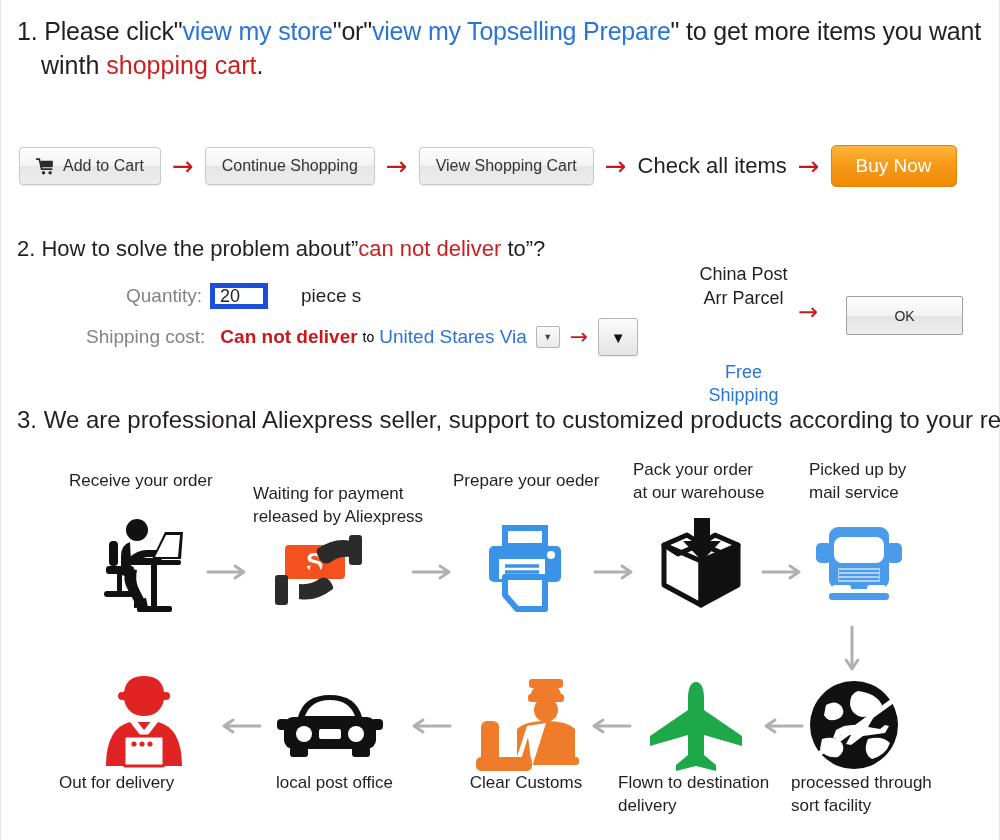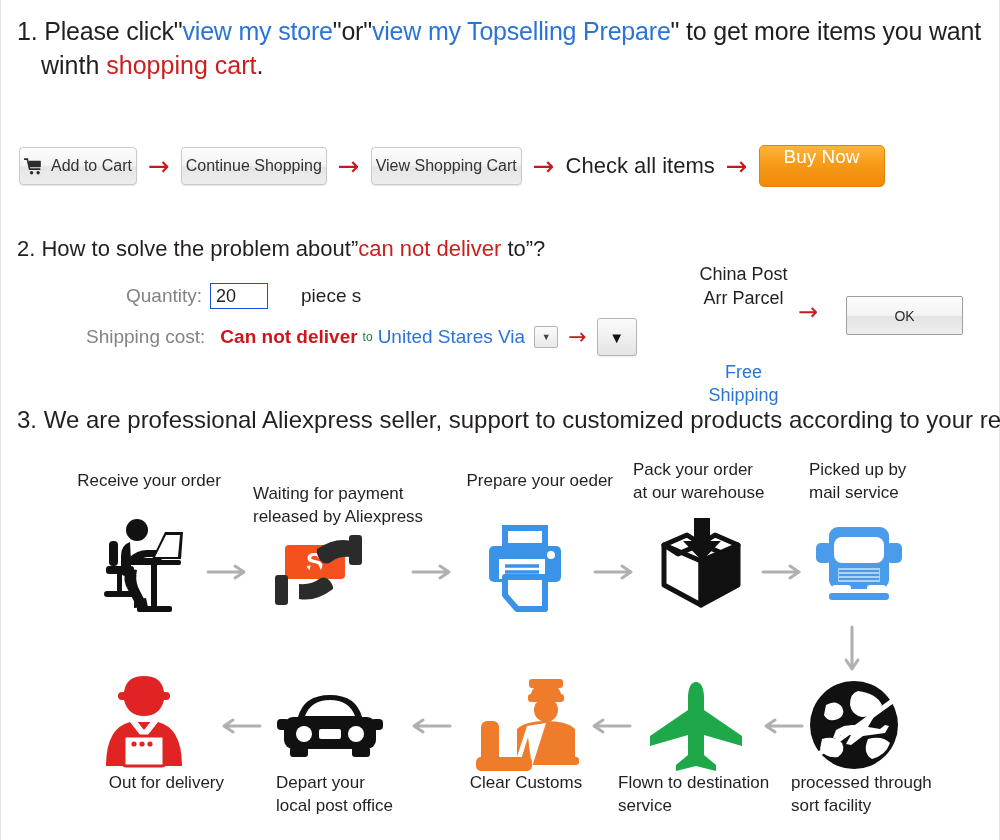--- a/index.html
+++ b/index.html
@@ -61,21 +61,21 @@
     display: flex;
     align-items: center;
     height: 42px;
   }
   .gbtn {
     height: 38px;
     box-sizing: border-box;
     display: inline-flex;
     align-items: center;
     justify-content: center;
-    padding: 0 4px;
+    padding: 0 16px;
     border: 1px solid #c9c9c9;
     border-radius: 4px;
     background: linear-gradient(to bottom, #fdfdfd 0%, #f3f3f3 48%, #e6e6e6 52%, #ededed 100%);
     box-shadow: 0 1px 1px rgba(0,0,0,0.10), inset 0 1px 0 #ffffff;
     font-size: 16px;
     color: #333333;
     white-space: nowrap;
   }
   .gbtn .cart-ico {
     margin-right: 8px;
@@ -91,21 +91,21 @@
   }
   .plain-text-step {
     font-size: 22px;
     color: #231f20;
     white-space: nowrap;
   }
   .buy-now {
     height: 40px;
     padding: 0 24px;
     display: inline-flex;
-    align-items: flex-start;
+    align-items: center;
     justify-content: center;
     border-radius: 5px;
     background: linear-gradient(to bottom, #fcb53b 0%, #f79a1a 45%, #f08b06 100%);
     color: #ffffff;
     font-size: 19px;
     border: 1px solid #e08400;
     white-space: nowrap;
   }
 
   
@@ -124,21 +124,21 @@
     align-items: center;
   }
   .lbl-grey {
     color: #838383;
     font-size: 19px;
   }
   .qty-input {
     width: 58px;
     height: 26px;
     margin-left: 8px;
-    border: 1px solid #1d4ed8;
+    border: 5px solid #1d4ed8;
     background: #ffffff;
     font-size: 18px;
     color: #222;
     padding: 0 5px;
     box-sizing: border-box;
     font-family: "Liberation Sans", sans-serif;
     line-height: 24px;
   }
   .piece-s {
     margin-left: 33px;
@@ -153,22 +153,22 @@
     align-items: center;
     white-space: nowrap;
   }
   .ship-row .lbl-grey { margin-right: 15px; }
   .ship-red {
     color: #c9181c;
     font-size: 19px;
     font-weight: bold;
   }
   .ship-to {
-    color: #15803d;
-    font-size: 12px;
+    color: #000000;
+    font-size: 14px;
     margin: 0 5px;
   }
   .ship-blue {
     color: #2a74d6;
     font-size: 19px;
   }
   .small-dd {
     width: 22px;
     height: 20px;
     margin-left: 9px;
@@ -345,28 +345,28 @@
   </div>
   <div class="ok-arrow">→</div>
   <div class="ok-btn">
     <span>OK</span>
   </div>
 
   <div class="sec3-title"><span>3.</span> <span>We are professional Aliexpress seller, support to customized products according to your requirment.</span></div>
 
   <div class="flow">
 
-    <div class="flow-label" style="left:68px;  top:14px; width:160px; text-align:center;">
+    <div class="flow-label" style="left:68px;  top:14px; width:160px; text-align:left;">
       <div>Receive your order</div>
     </div>
     <div class="flow-label" style="left:252px; top:3px;  width:185px;margin-top:24px;">
       <div>Waiting for payment</div>
       <div>released by Aliexpress</div>
     </div>
-    <div class="flow-label" style="left:452px; top:14px; width:160px; text-align:right;">
+    <div class="flow-label" style="left:452px; top:14px; width:160px; text-align:left;">
       <div>Prepare your oeder</div>
     </div>
     <div class="flow-label" style="left:808px; top:3px;  width:160px;">
       <div>Picked up by</div>
       <div>mail service</div>
     </div>
     <div class="flow-label" style="left:632px; top:3px;  width:165px;">
       <div>Pack your order</div>
       <div>at our warehouse</div>
     </div>
@@ -539,33 +539,32 @@
         <path d="M28,30 q4,16 20,16 q16,0 20,-16 z" fill="#e02424"></path>
         <path d="M10,96 q0,-38 24,-44 l28,0 q24,6 24,44 z" fill="#e02424"></path>
         <path d="M34,52 L48,70 L62,52 L56,50 L48,60 L40,50 Z" fill="#ffffff"></path>
         <rect x="28" y="66" width="40" height="30" rx="2" fill="#ffffff" stroke="#e02424" stroke-width="3"></rect>
         <circle cx="38" cy="74" r="2.6" fill="#e02424"></circle>
         <circle cx="46" cy="74" r="2.6" fill="#e02424"></circle>
         <circle cx="54" cy="74" r="2.6" fill="#e02424"></circle>
       </svg>
     </div>
 
-    <div class="flow-label" style="left:58px;  top:316px; width:165px; text-align:right;">
+    <div class="flow-label" style="left:58px;  top:316px; width:165px; text-align:left;">
       <div>Out for delivery</div>
     </div>
     <div class="flow-label" style="left:275px; top:316px; width:175px;">
-      <div>Depart your</div>
       <div>local post office</div>
     </div>
     <div class="flow-label" style="left:440px; top:316px; width:170px; text-align:center;">
       <div>Clear Customs</div>
     </div>
     <div class="flow-label" style="left:617px; top:316px; width:175px;">
       <div>Flown to destination</div>
-      <div>service</div>
+      <div>delivery</div>
     </div>
     <div class="flow-label" style="left:790px; top:316px; width:175px;">
       <div>processed through</div>
       <div>sort facility</div>
     </div>
 
   </div>
 </div>
 
 </body></html>

